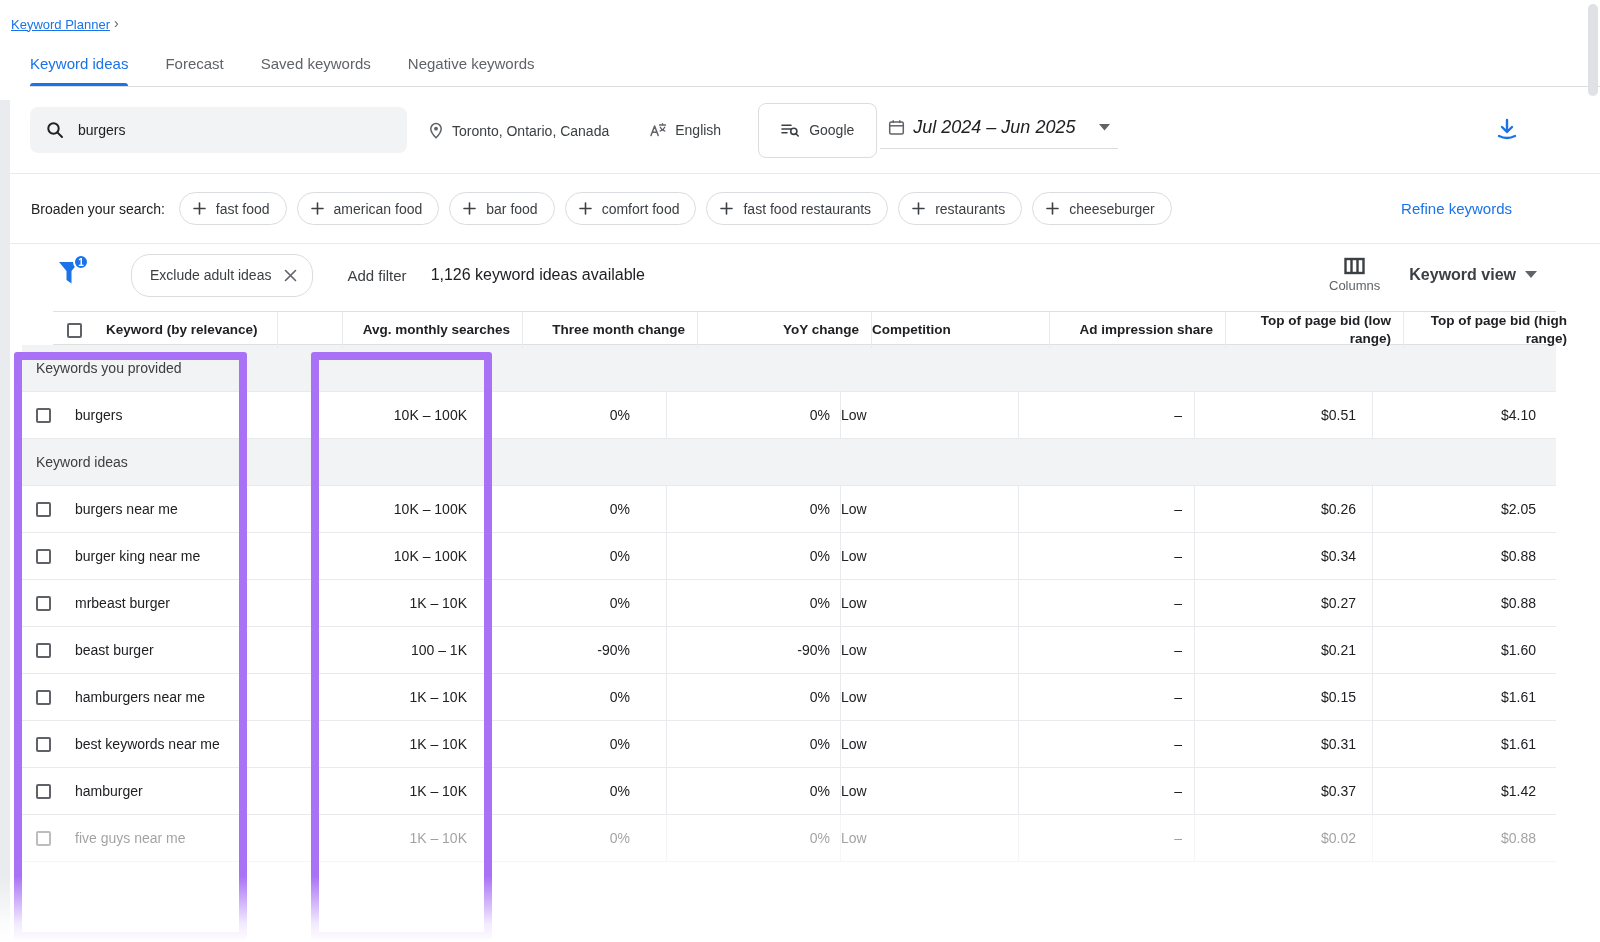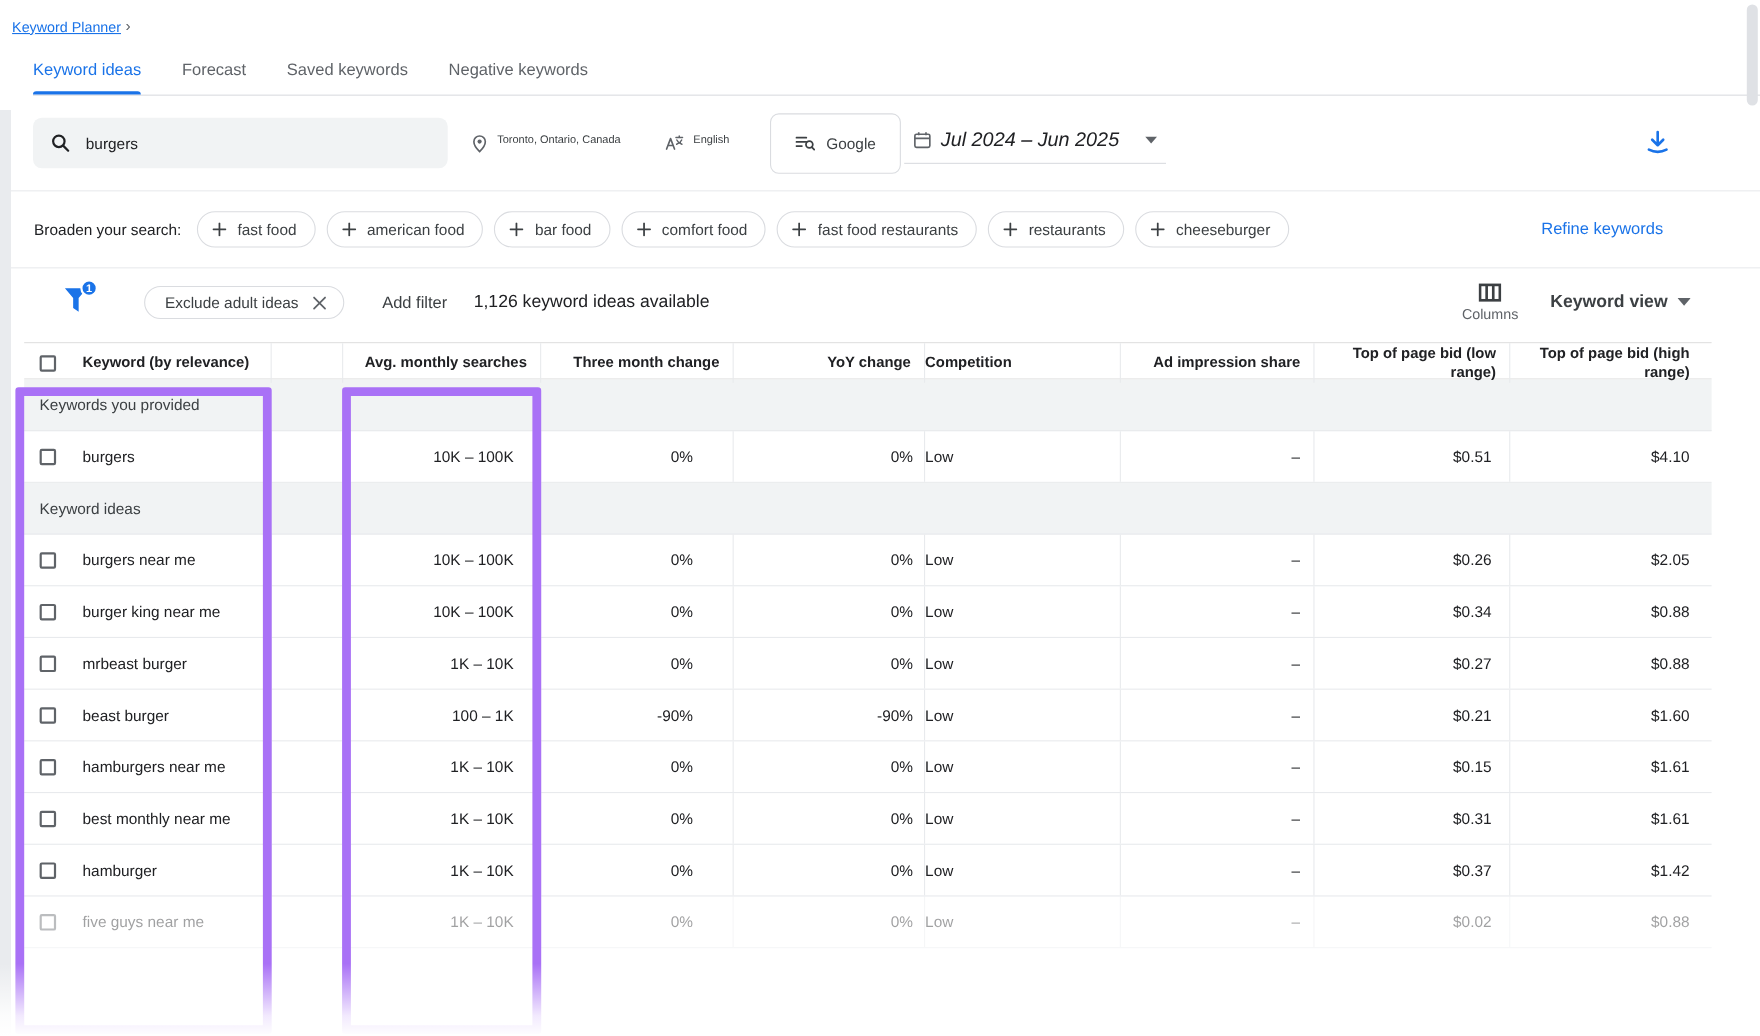--- a/index.html
+++ b/index.html
@@ -24,21 +24,21 @@
     display:flex; align-items:center; cursor:pointer; }
   .tab.active { color:#1a73e8; }
   .tab.active::after { content:""; position:absolute; left:0; right:0; bottom:0; height:3px;
     background:#1a73e8; border-radius:3px 3px 0 0; }
 
   
   .controls { height:87px; border-bottom:1px solid #e8eaed; display:flex; align-items:center; }
   .searchbox { margin-left:30px; width:377px; height:46px; background:#f1f3f4; border-radius:8px;
     display:flex; align-items:center; padding:0 16px; gap:14px; }
   .searchbox .q { font-size:14px; color:#202124; }
-  .ctl { display:flex; align-items:flex-start; gap:8px; font-size:10px; color:#3c4043; }
+  .ctl { display:flex; align-items:flex-end; gap:8px; font-size:14px; color:#3c4043; }
   .loc { margin-left:21px; }
   .lang { margin-left:40px; }
   .netbox { margin-left:37px; height:55px; border:1px solid #dadce0; border-radius:8px;
     display:flex; align-items:center; gap:10px; padding:0 22px; font-size:14px; color:#3c4043; cursor:pointer; }
   .datectl { margin-left:3px; display:flex; align-items:center; gap:8px; font-size:18px; color:#202124;
     padding:6px 8px 10px 8px; border-bottom:1px solid #dadce0; cursor:pointer;font-style:italic; }
   .datectl .caret { margin-left:16px; }
   .dl { margin-left:auto; margin-right:82px; cursor:pointer; display:flex; }
 
   
@@ -48,34 +48,34 @@
   .chip { height:33px; border:1px solid #dadce0; border-radius:17px; display:flex; align-items:center;
     gap:10px; padding:0 16px 0 13px; font-size:14px; color:#3c4043; cursor:pointer; white-space:nowrap; background:#fff; }
   .refine { margin-left:auto; margin-right:88px; color:#1a73e8; font-size:15px; font-weight:500; cursor:pointer; white-space:nowrap; }
 
   
   .filterbar { height:62px; display:flex; align-items:center; }
   .funnel { margin-left:57px; position:relative; width:26px; height:30px; cursor:pointer; }
   .funnel .badge { position:absolute; top:-6px; right:-6px; width:16px; height:16px; border-radius:50%;
     background:#1a73e8; border:2px solid #fff; color:#fff; font-size:10px; font-weight:700;
     display:flex; align-items:center; justify-content:center; }
-  .xchip { margin-left:48px; height:30px; border:1px solid #dadce0; border-radius:19px;
+  .xchip { margin-left:48px; height:43px; border:1px solid #dadce0; border-radius:19px;
     display:flex; align-items:center; gap:13px; padding:0 15px 0 18px; font-size:14px; color:#3c4043; cursor:pointer; }
   .addfilter { margin-left:34px; font-size:15px; color:#3c4043; cursor:pointer; }
   .rescount { margin-left:24px; font-size:16px; color:#202124; }
   .colsbtn { margin-left:auto; display:flex; flex-direction:column; align-items:center; gap:3px; cursor:pointer; }
   .colsbtn .clabel { font-size:13px; color:#5f6368; }
   .viewbtn { margin-left:29px; margin-right:63px; display:flex; align-items:center; gap:9px;
     font-size:16px; color:#3c4043; cursor:pointer;font-weight:bold; }
 
   
   .table { margin:5px 0 0 22px; width:1534px; }
   .trow { display:grid; grid-template-columns:224px 65px 180px 175px 174px 178px 176px 178px 184px;
     height:47px; border-bottom:1px solid #e8eaed; }
-  .thead { height:34px; border-top:1px solid #e0e0e0; border-bottom:1px solid #e0e0e0; }
+  .thead { height:34px; border-top:1px solid #e0e0e0; border-bottom:1px solid #e0e0e0;margin-left:31px; }
   .cell { height:100%; display:flex; align-items:center; font-size:14px; color:#202124; min-width:0; }
   .vl { border-left:1px solid #e8eaed; }
   .thead .vl { border-left-color:#e8eaed; }
   .num { justify-content:flex-end; }
   .pr24{padding-right:24px} .pr36{padding-right:36px} .pr10{padding-right:10px}
   .pr12{padding-right:12px} .pr16{padding-right:16px} .pr20{padding-right:20px}
   .pl12{padding-left:0}
   .hcell { font-weight:700; font-size:13.5px; color:#202124; }
   .hcell span { text-align:right; line-height:1.35; }
   .hcell.left span { text-align:left; }
@@ -401,21 +401,21 @@
           <div class="cell num vl pr36">0%</div>
           <div class="cell num vl pr10">0%</div>
           <div class="cell vl pl12">Low</div>
           <div class="cell num vl pr12">–</div>
           <div class="cell num vl pr16">$0.15</div>
           <div class="cell num vl pr20">$1.61</div>
         </div>
         <div class="trow data-row">
           <div class="cell kwcell">
             <span class="cb"></span>
-            <span>best monthly near me</span>
+            <span>best keywords near me</span>
           </div>
           <div class="cell vl"></div>
           <div class="cell num vl pr24">1K – 10K</div>
           <div class="cell num vl pr36">0%</div>
           <div class="cell num vl pr10">0%</div>
           <div class="cell vl pl12">Low</div>
           <div class="cell num vl pr12">–</div>
           <div class="cell num vl pr16">$0.31</div>
           <div class="cell num vl pr20">$1.61</div>
         </div>

